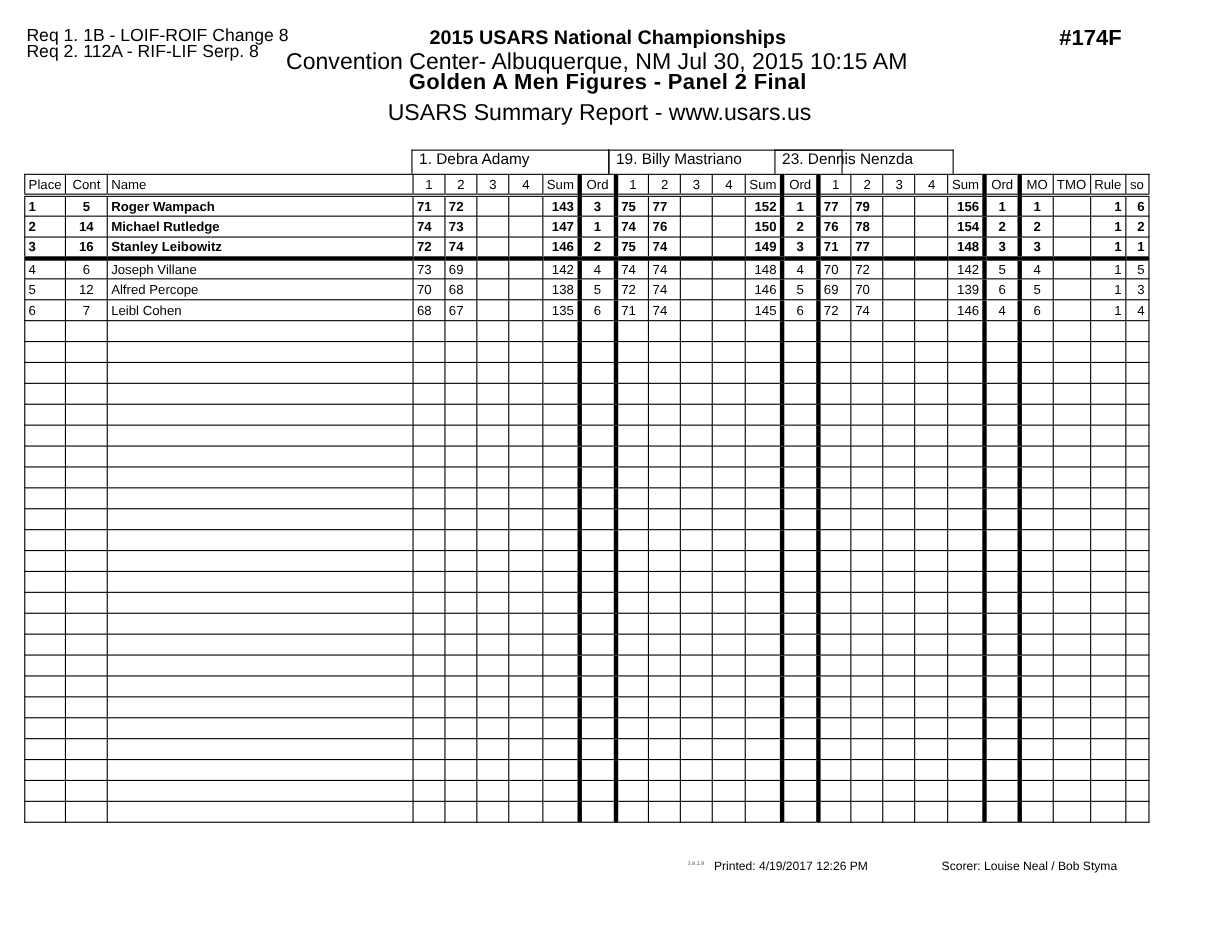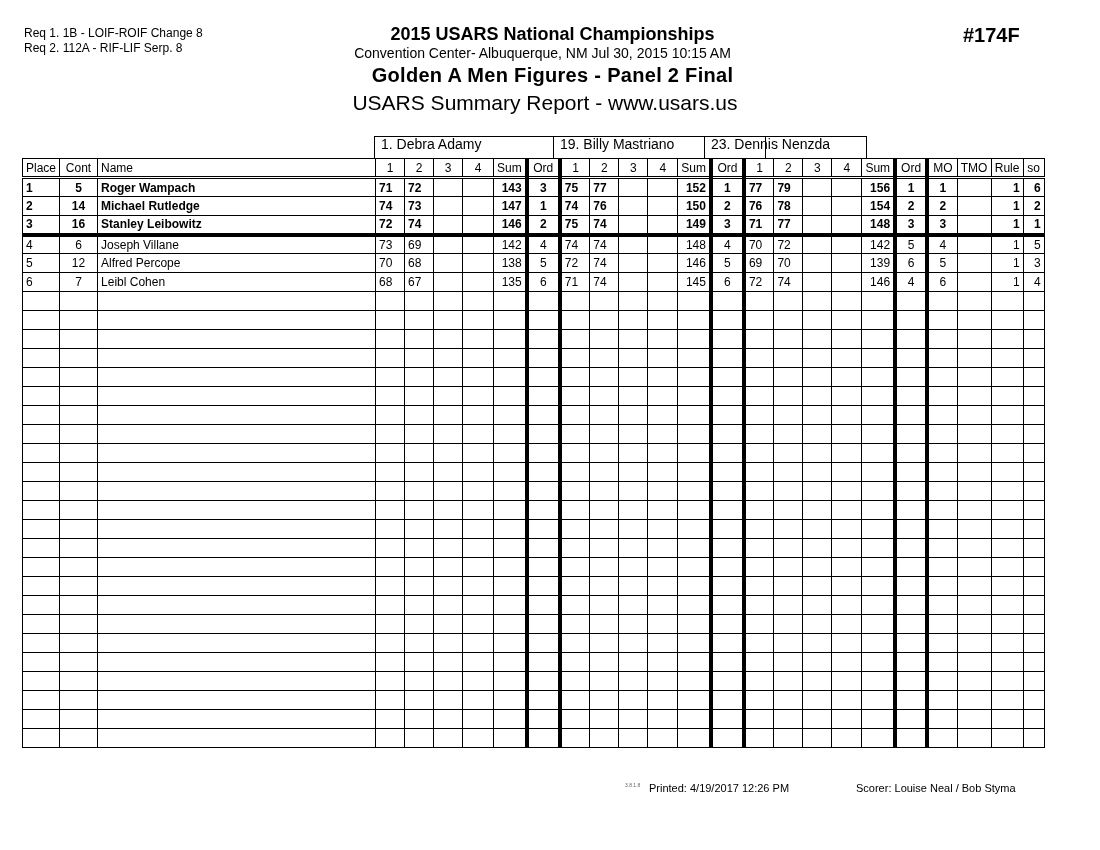--- a/index.html
+++ b/index.html
@@ -1,21 +1,21 @@
 <!DOCTYPE html>
 <html><head>
 <meta charset="utf-8">
 <style>
   html, body { margin:0; padding:0; background:#fff; }
   body { width:1100px; height:850px; position:relative; overflow:hidden;
          font-family:"Liberation Sans", sans-serif; color:#000; }
   .abs { position:absolute; white-space:nowrap; }
-  .req { left:24px; font-size:12px; line-height:14px; }
+  .req { left:24px; font-size:16px; line-height:14px; }
   .title1 { left:0; width:1105px; text-align:center; top:24px; font-size:18px; font-weight:bold; }
-  .title2 { left:0; width:1085px; text-align:center; top:45px; font-size:14px; }
+  .title2 { left:0; width:1085px; text-align:center; top:45px; font-size:21px; }
   .title3 { left:0; width:1105px; text-align:center; top:64px; font-size:20px; font-weight:bold; letter-spacing:0.3px; }
   .title4 { left:0; width:1090px; text-align:center; top:91px; font-size:21px; }
   .eventno { left:963px; top:24px; font-size:20px; font-weight:bold; }
 
   .judgebox { position:absolute; top:136px; height:22px; border:1px solid #000; border-bottom:none;
               box-sizing:border-box; font-size:14px; padding-left:6px; line-height:15px; }
 
   table.grid { position:absolute; left:22px; top:158px; border-collapse:collapse; table-layout:fixed; }
   table.grid td, table.grid th { border:1px solid #000; height:19px; padding:0 3px; font-size:12px;
         font-weight:normal; overflow:hidden; white-space:nowrap; box-sizing:border-box; }

